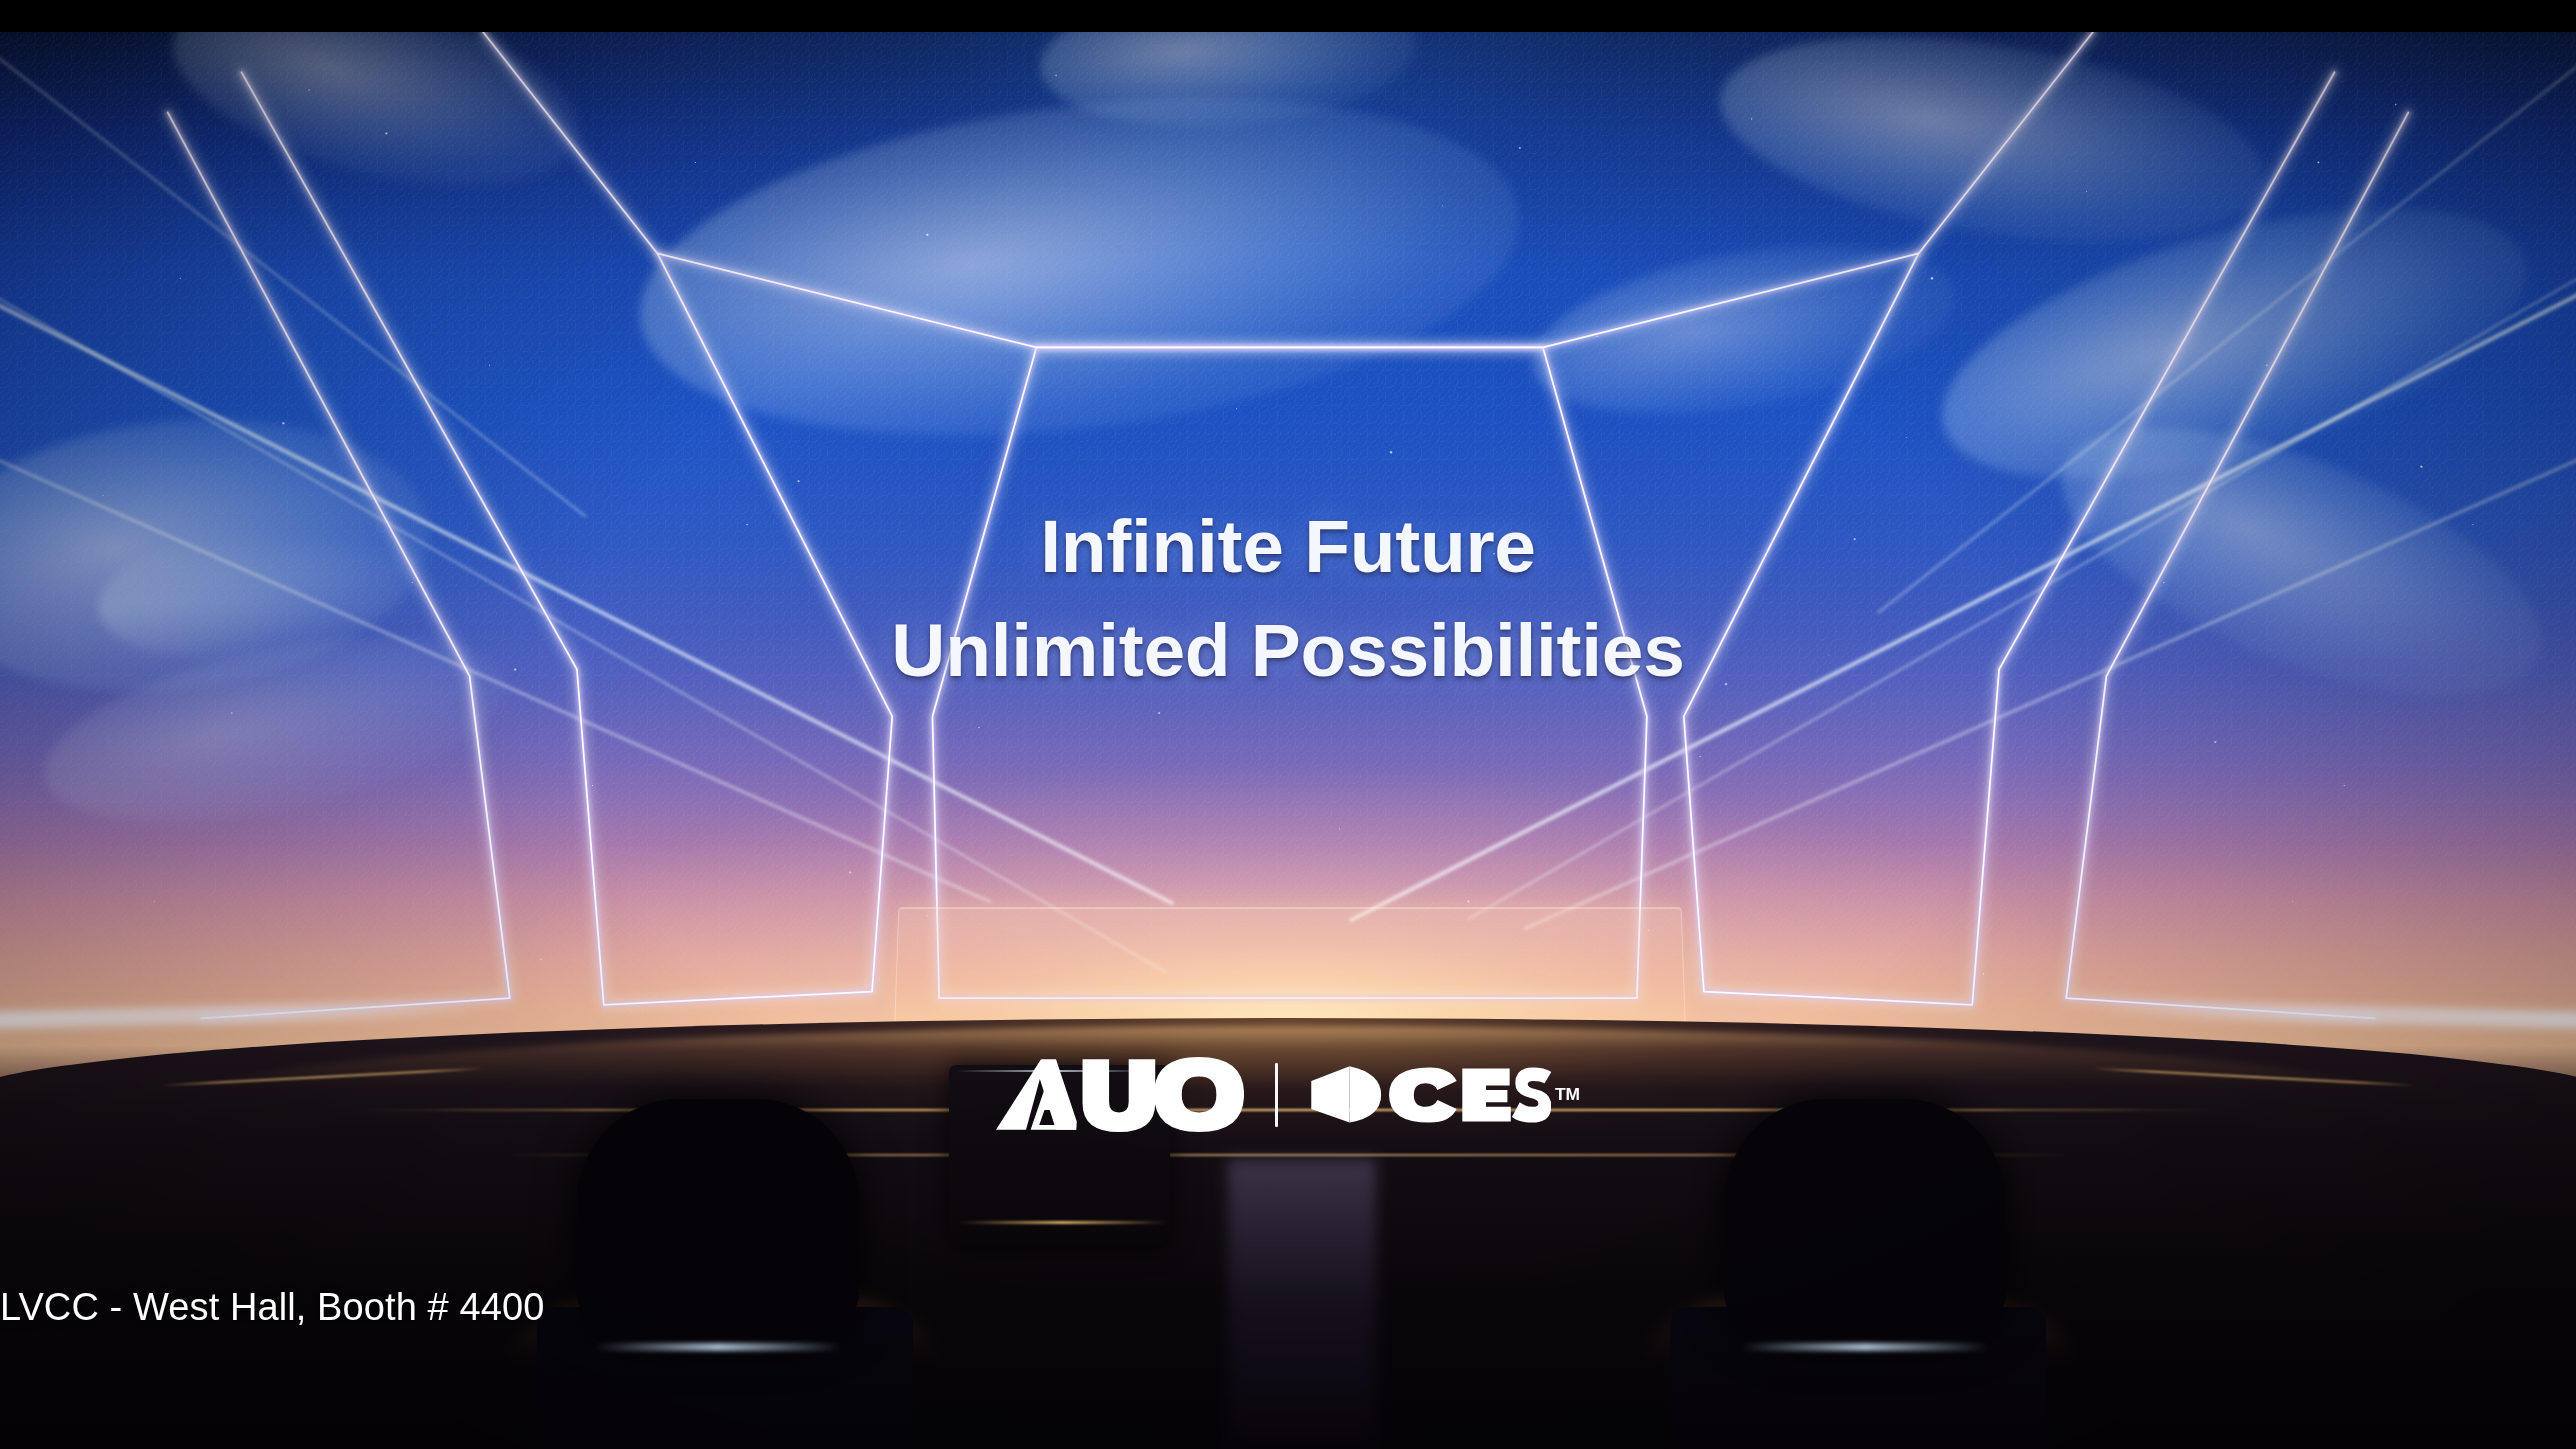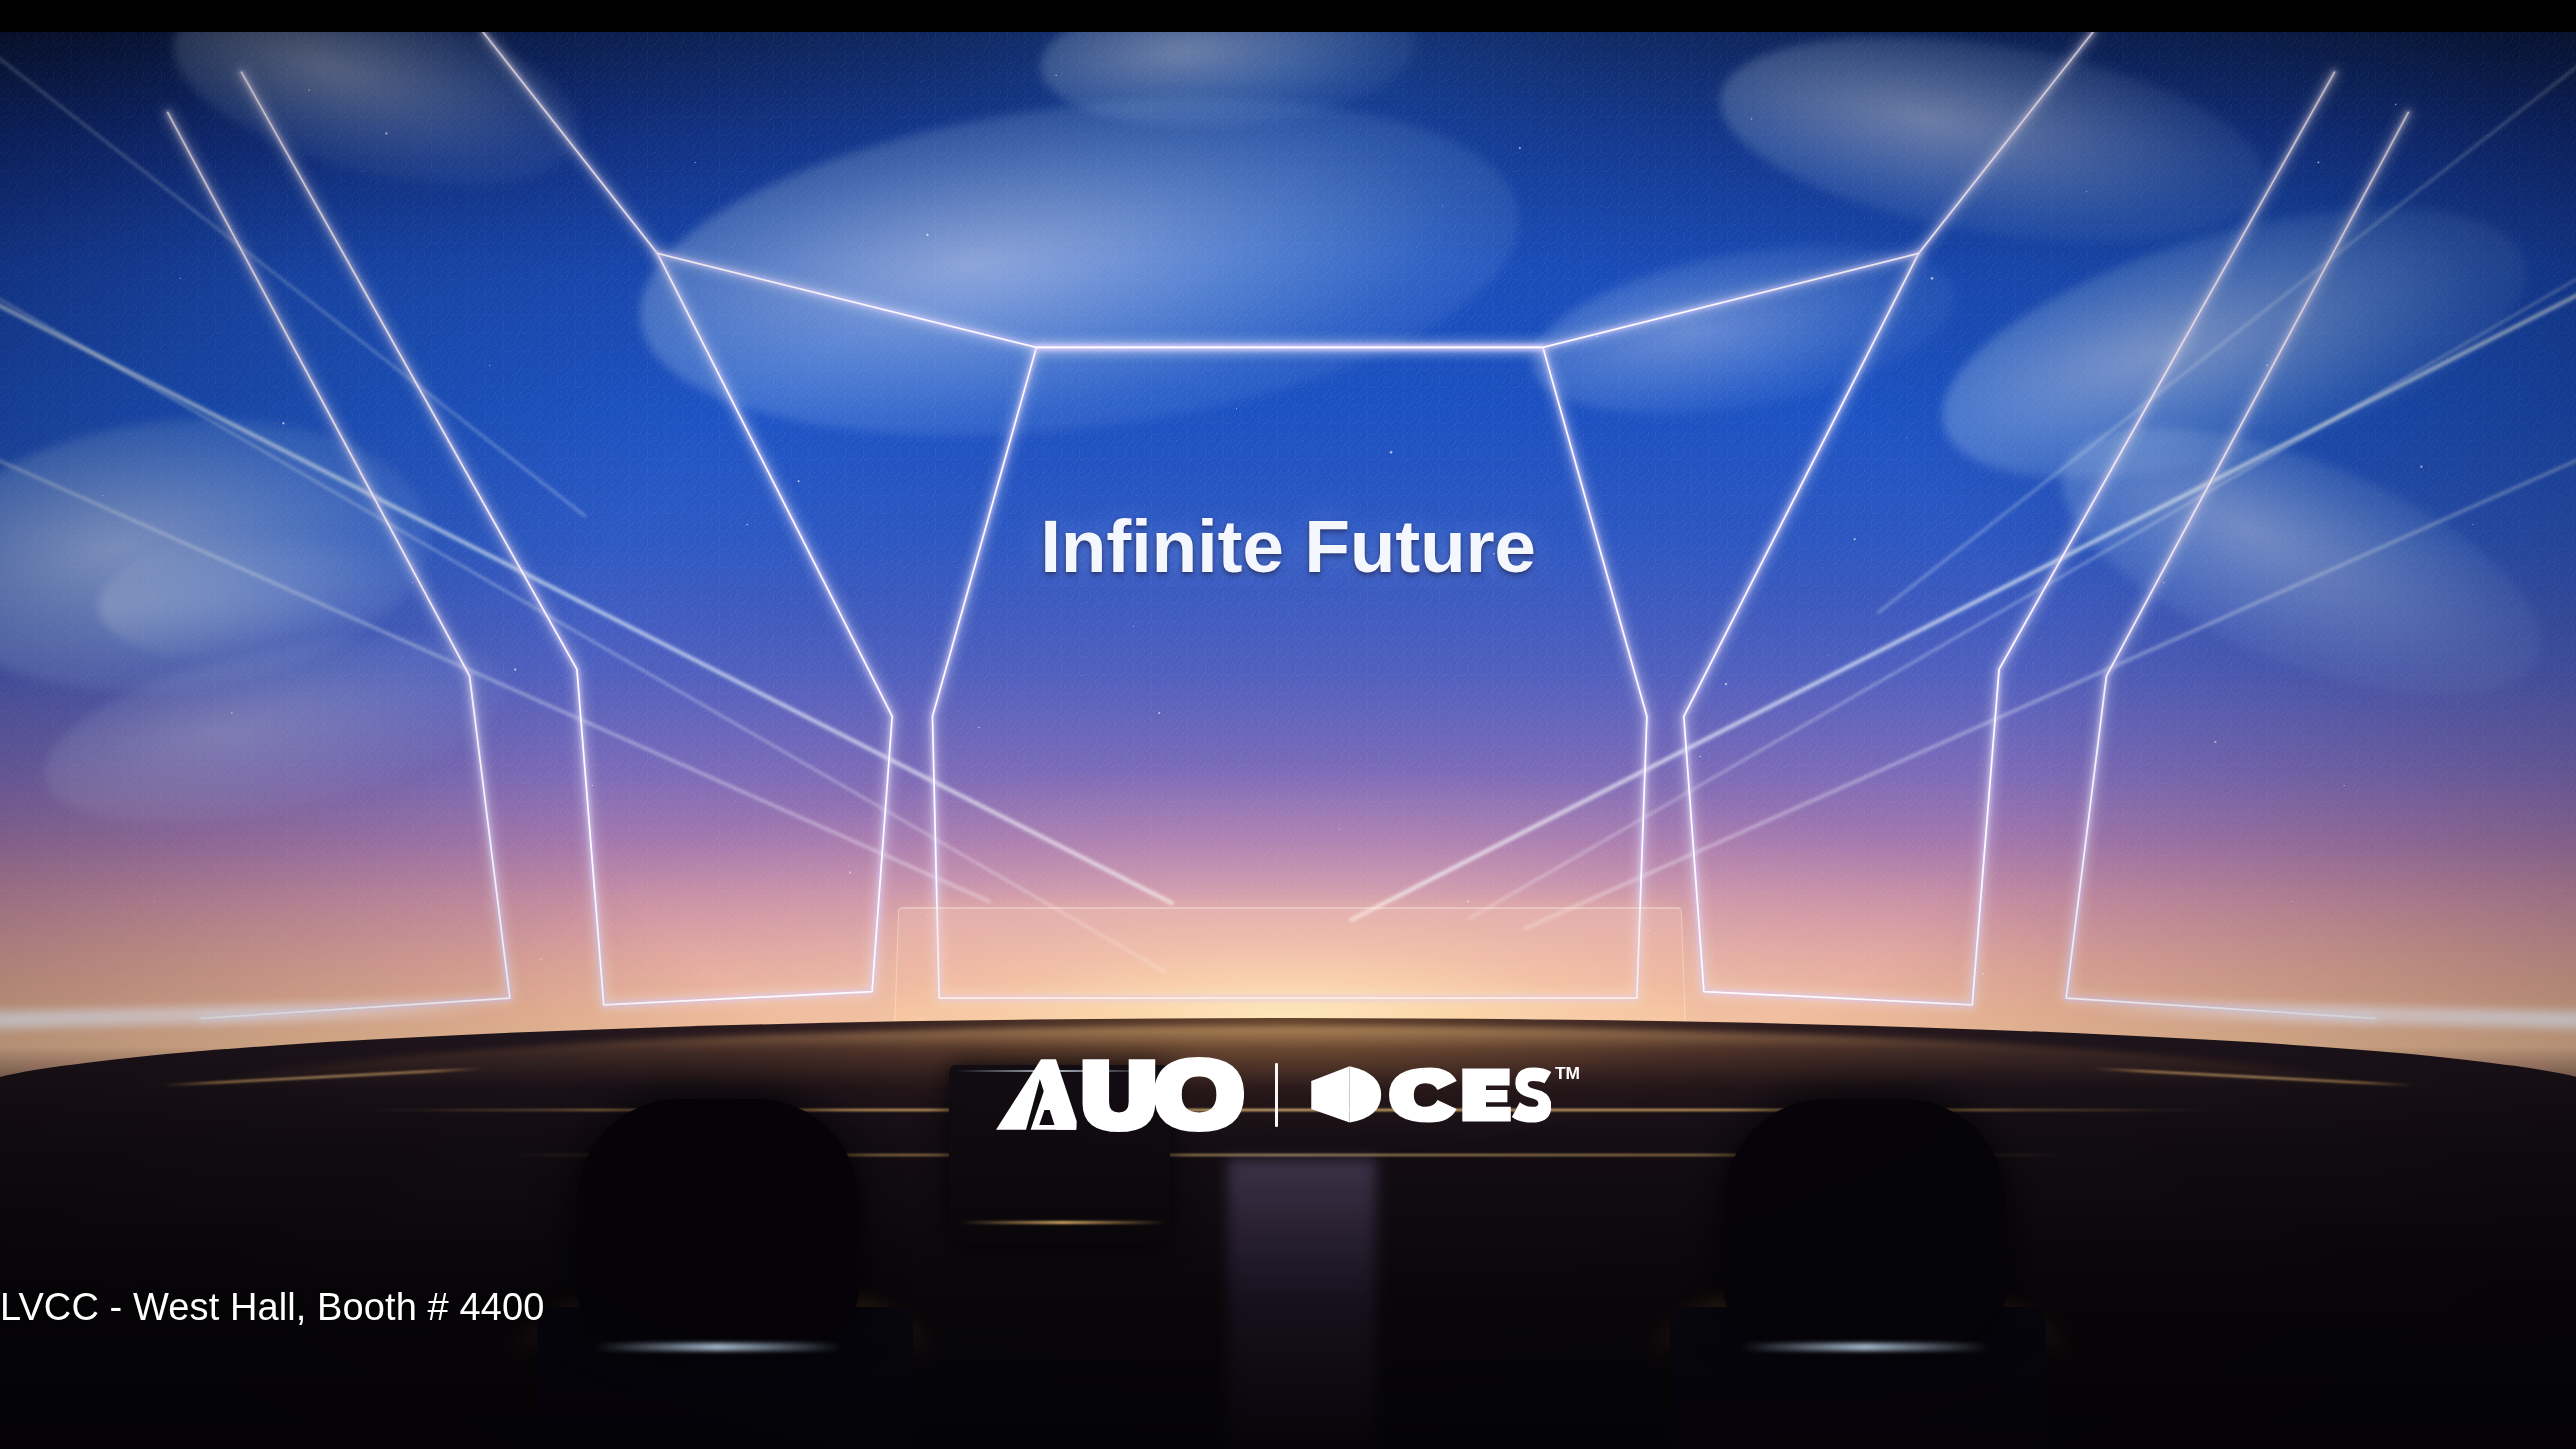--- a/index.html
+++ b/index.html
@@ -373,21 +373,21 @@
     gap: 31px;
     z-index: 45;
   }
   .logo-auo { display: block; height: 75px; width: auto; }
   .logo-divider {
     width: 2.7px; height: 64px;
     background: #ffffff;
     border-radius: 1.3px;
     opacity: .97;
   }
-  .logo-ces-wrap { display: flex; align-items: flex-start; }
+  .logo-ces-wrap { display: flex; align-items: center; }
   .logo-ces { display: block; height: 62px; width: auto; }
 
   .event-info {
     position: absolute;
     left: 0; right: 0;
     top: 1249px;
     text-align: left;
     z-index: 45;
   }
   .event-line {
@@ -466,20 +466,21 @@
       <path class="fg-outer" d="M 980 330 L 1545 470 L 2300 470 L 2860 330"></path>
       <path class="fg-mid" d="M 980 330 L 1545 470 L 2300 470 L 2860 330"></path>
       <path class="fg-core" d="M 980 330 L 1545 470 L 2300 470 L 2860 330"></path>
     </svg>
   </div>
 
   <div class="windscreen"></div>
 
   <div class="headline">
     <span class="headline-line">Infinite Future</span>
+    <span class="headline-line">Unlimited Possibilities</span>
   </div>
 
   <div class="dash"></div>
   <div class="dash-lip"></div>
   <div class="dash-edge-glow"></div>
   <div class="dash-edge-glow right"></div>
   <div class="amber-line al3"></div>
   <div class="amber-line al4"></div>
   <div class="amber-line al1"></div>
   <div class="amber-line al2"></div>

